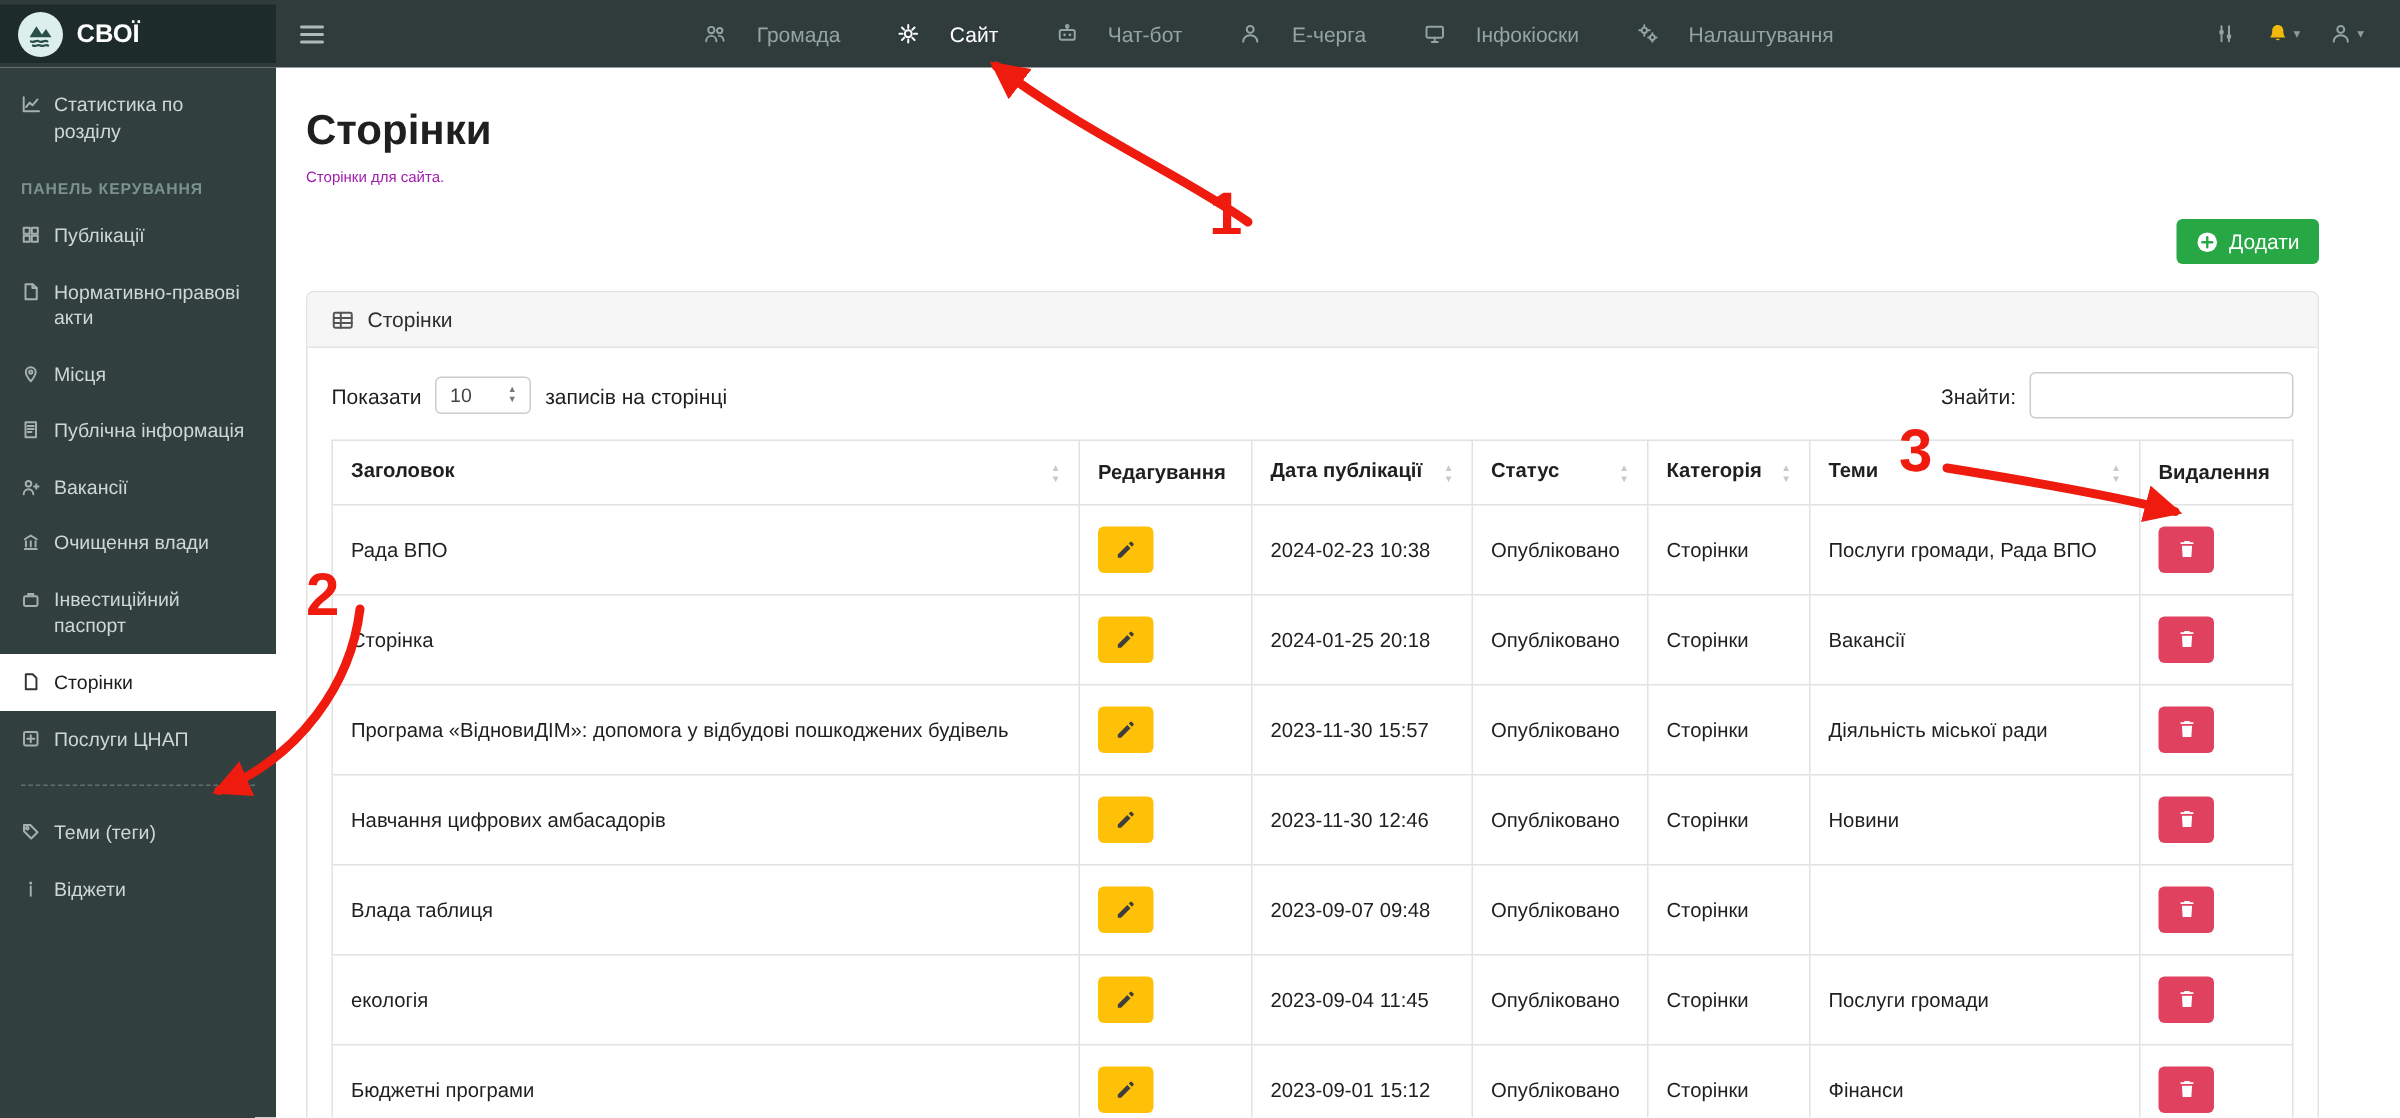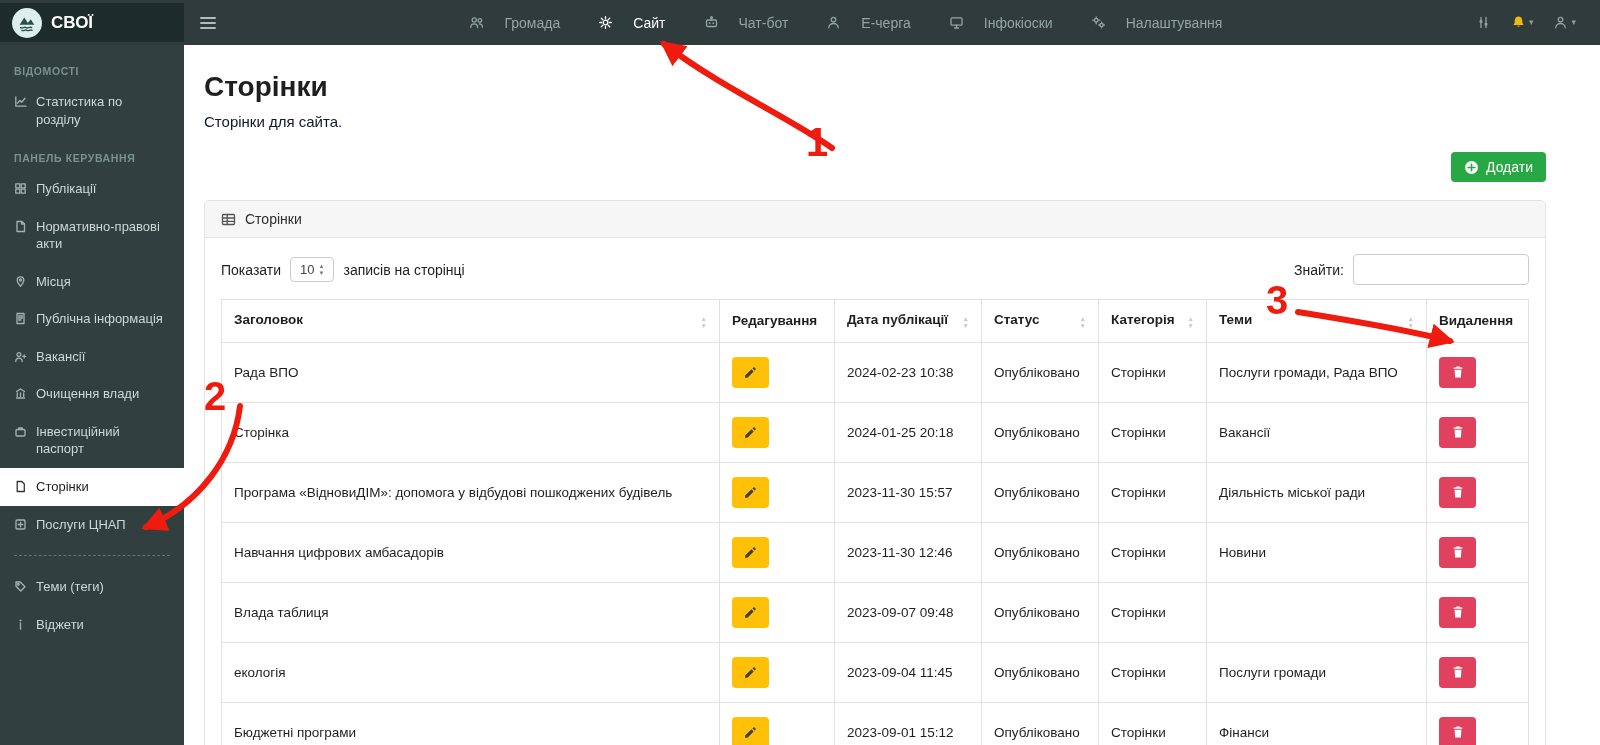--- a/index.html
+++ b/index.html
@@ -24,31 +24,31 @@
   .sb-title{padding:14px 14px 6px;font-size:10.5px;font-weight:bold;letter-spacing:.6px;color:#7b918e}
   .sb-item{display:flex;gap:9px;padding:10px 14px;color:#cdd7d5;font-size:13px;line-height:1.35;cursor:pointer;align-items:flex-start}
   .sb-item .sbi{flex:0 0 13px;margin-top:2px;opacity:.75}
   .sb-item.active{background:#ffffff;color:#1d1d1d}
   .sb-item.active .sbi{opacity:.9}
   .sb-divider{border-top:1px dashed #5f726f;margin:12px 14px}
 
   
   .content{position:absolute;top:45px;left:184px;right:0;bottom:0;background:#fff;padding:18px 54px 0 20px;overflow:hidden}
   h1{font-size:28px;font-weight:600;color:#1f1f1f;margin:8px 0 10px}
-  .subtitle{font-size:15px;color:#0f172a}
+  .subtitle{font-size:10px;color:#a21caf}
   .add-row{display:flex;justify-content:flex-end;margin:22px 0 18px}
   .btn-add{display:flex;align-items:center;gap:7px;background:#28a745;color:#fff;border:none;border-radius:4px;padding:7px 13px;font-size:14px;cursor:pointer;font-family:inherit}
 
   .card{border:1px solid #e3e3e3;border-radius:5px;overflow:hidden}
   .card-header{background:#f6f6f6;border-bottom:1px solid #e3e3e3;padding:10px 16px;font-size:14px;color:#2e2e2e;display:flex;align-items:center;gap:9px}
   .card-body{padding:16px}
 
   .controls{display:flex;justify-content:space-between;align-items:center;margin-bottom:14px;font-size:14px}
   .ctrl-left,.ctrl-right{display:flex;align-items:center;gap:9px}
-  .select-box{display:flex;align-items:center;gap:4px;border:1px solid #ccc;border-radius:4px;padding:4px 9px;font-size:13px;color:#444;background:#fff;cursor:pointer}
+  .select-box{display:flex;align-items:center;gap:24px;border:1px solid #ccc;border-radius:4px;padding:4px 9px;font-size:13px;color:#444;background:#fff;cursor:pointer}
   .car-stack{display:inline-flex;flex-direction:column;font-size:6px;line-height:1.15;color:#777}
   .car-stack i{font-style:normal}
   .search-input{width:176px;height:31px;border:1px solid #ccc;border-radius:4px;padding:0 8px;font-size:13px;font-family:inherit}
 
   table{width:100%;border-collapse:collapse;font-size:13.5px;table-layout:fixed}
   th,td{border:1px solid #e2e2e2;text-align:left;vertical-align:middle;padding:10px 12px;overflow:hidden}
   th{font-weight:bold;padding:12px}
   tr.data-row{height:60px}
   td.c-center,th.c-center{text-align:left}
   .sort{display:inline-flex;flex-direction:column;float:right;color:#c9c9c9;font-size:6.5px;line-height:1.15;margin-top:3px;cursor:pointer}
@@ -157,21 +157,20 @@
       <svg class="ic" width="15" height="15" viewBox="0 0 15 15">
           <circle cx="7.5" cy="4.6" r="2.3"></circle>
           <path d="M2.8 12.8c0-2.6 2.1-4.3 4.7-4.3s4.7 1.7 4.7 4.3"></path>
         </svg>
       <span class="caret">▾</span>
     </span>
   </div>
 </header>
 
 <aside class="sidebar">
-  <div class="sb-title">ВІДОМОСТІ</div>
 
   <div class="sb-item">
     <svg class="ic sbi" width="13" height="13" viewBox="0 0 13 13">
         <path d="M1.8 1.8v9.4H12"></path>
         <path d="M3.4 8.4 5.8 5.4l1.8 1.8 3.4-3.9"></path>
       </svg>
     <span>Статистика по розділу</span>
   </div>
 
   <div class="sb-title">ПАНЕЛЬ КЕРУВАННЯ</div>

